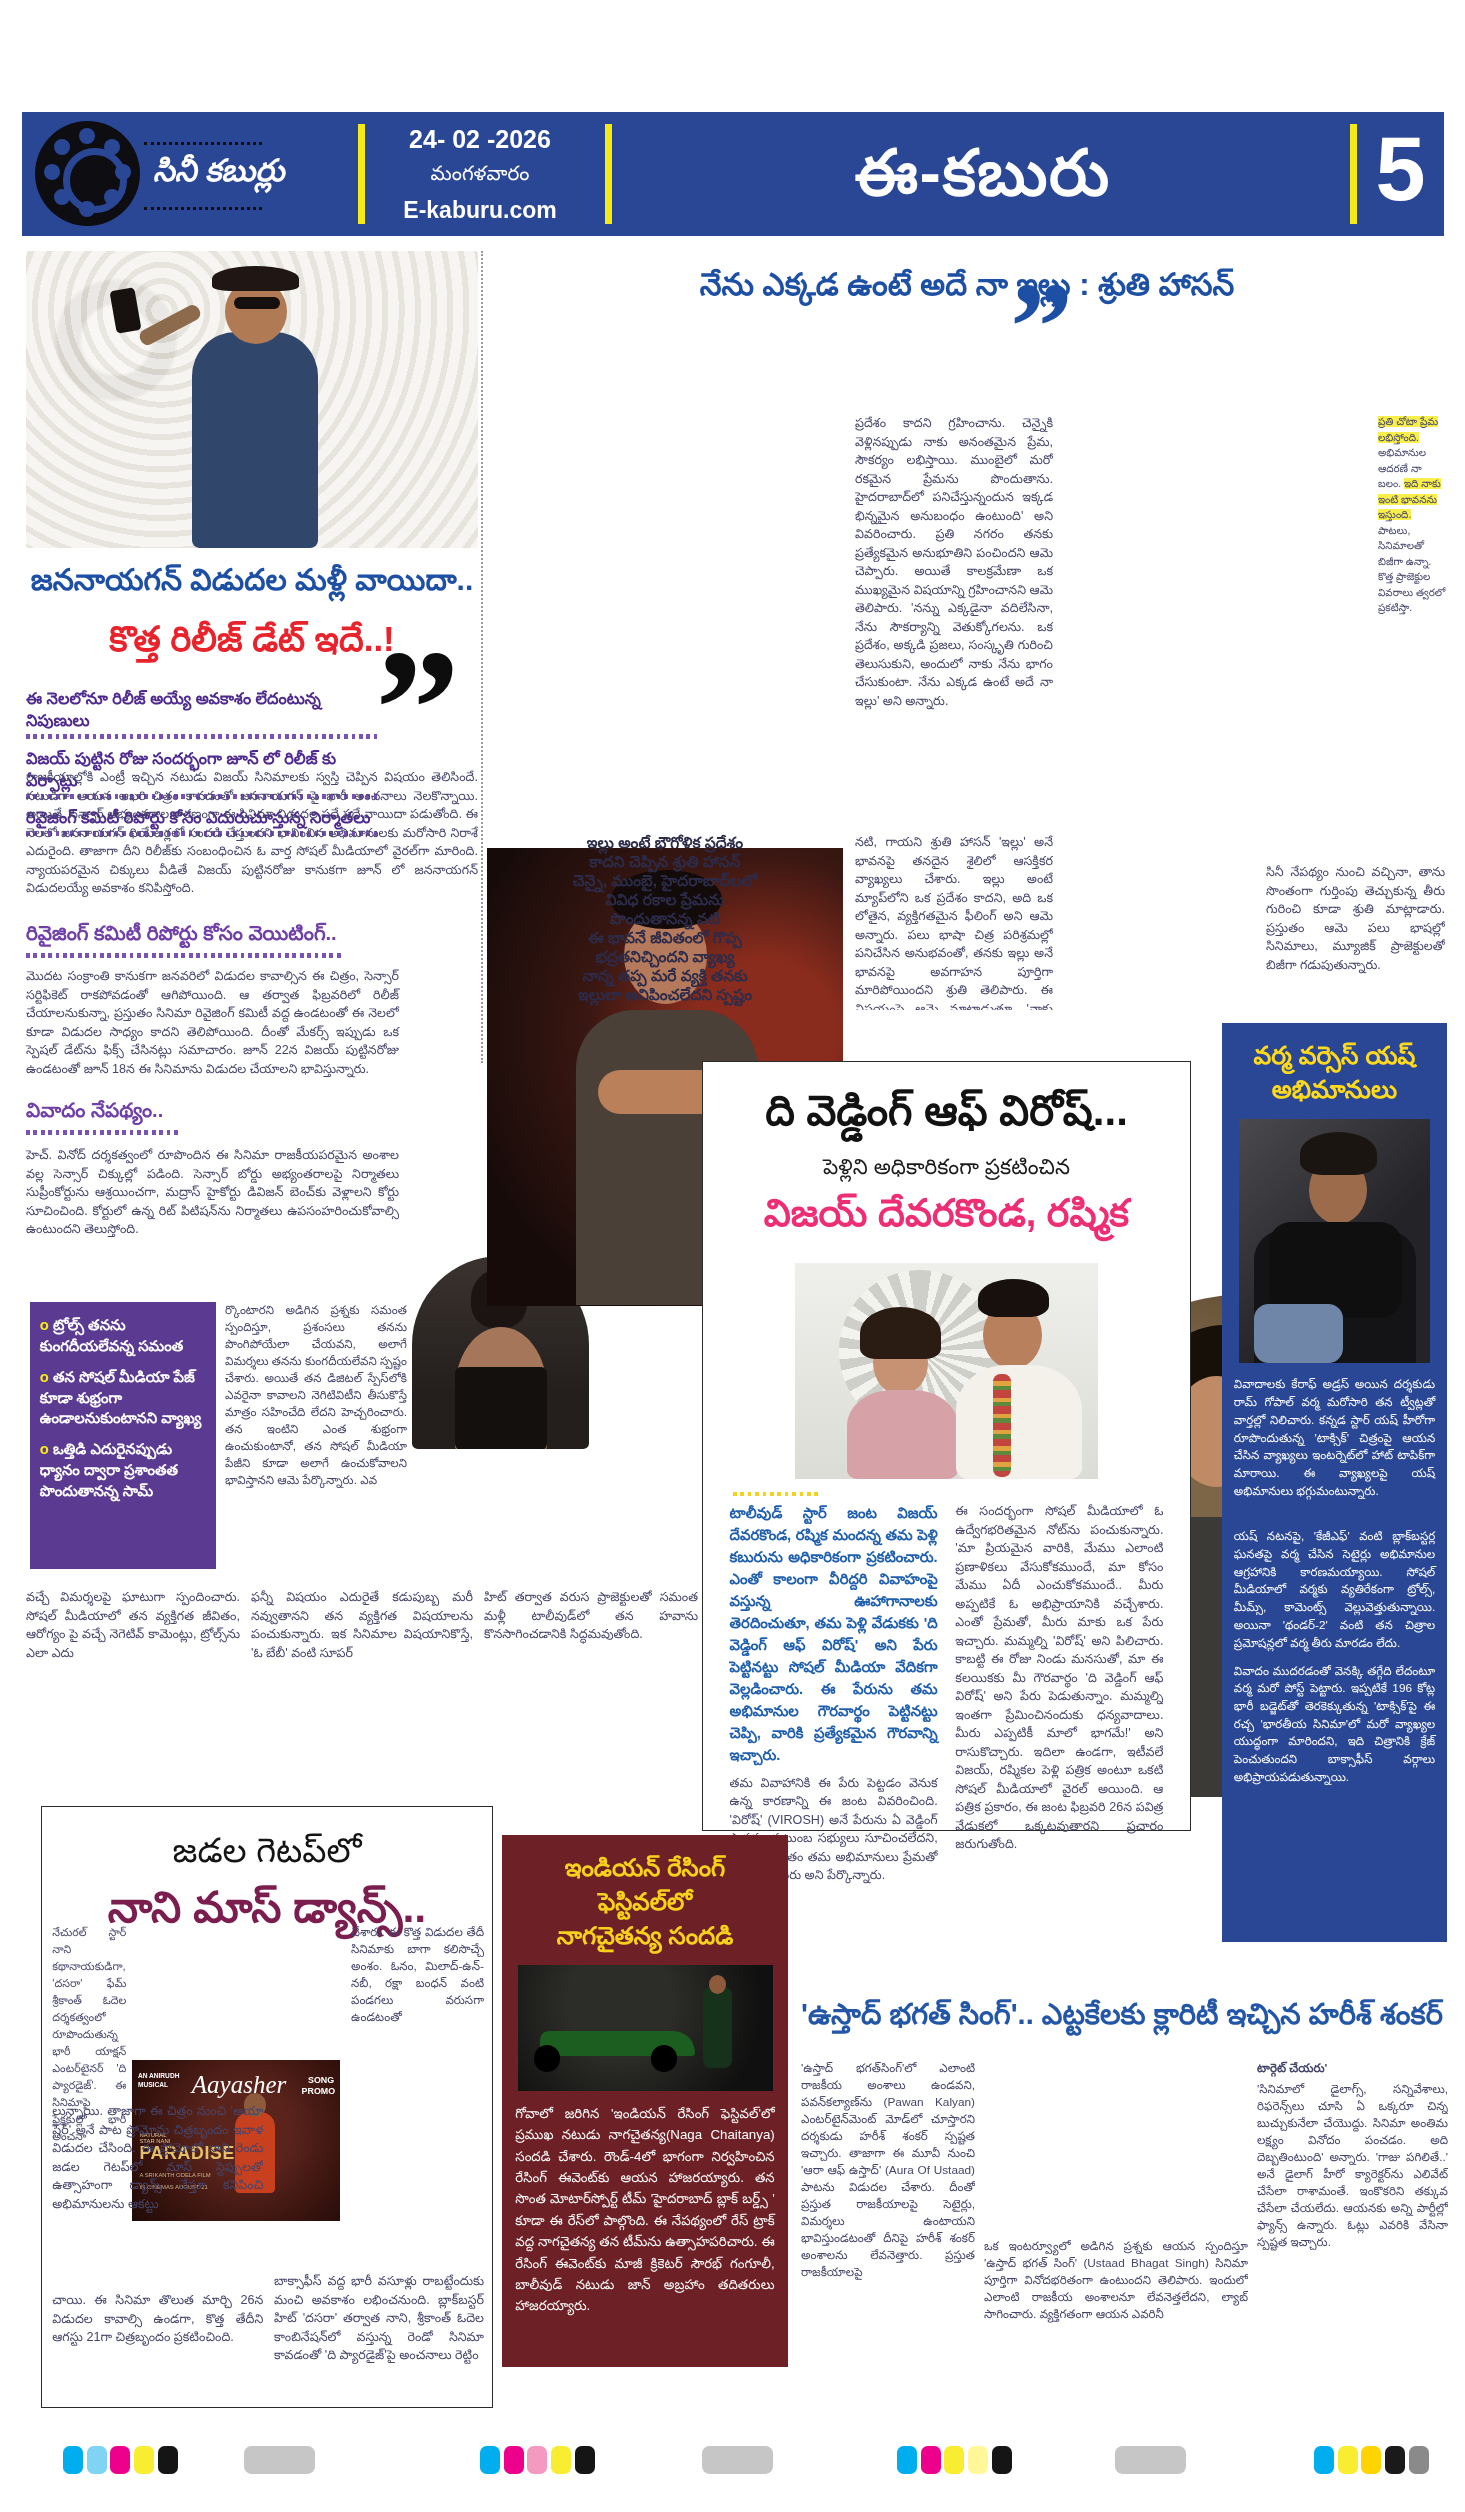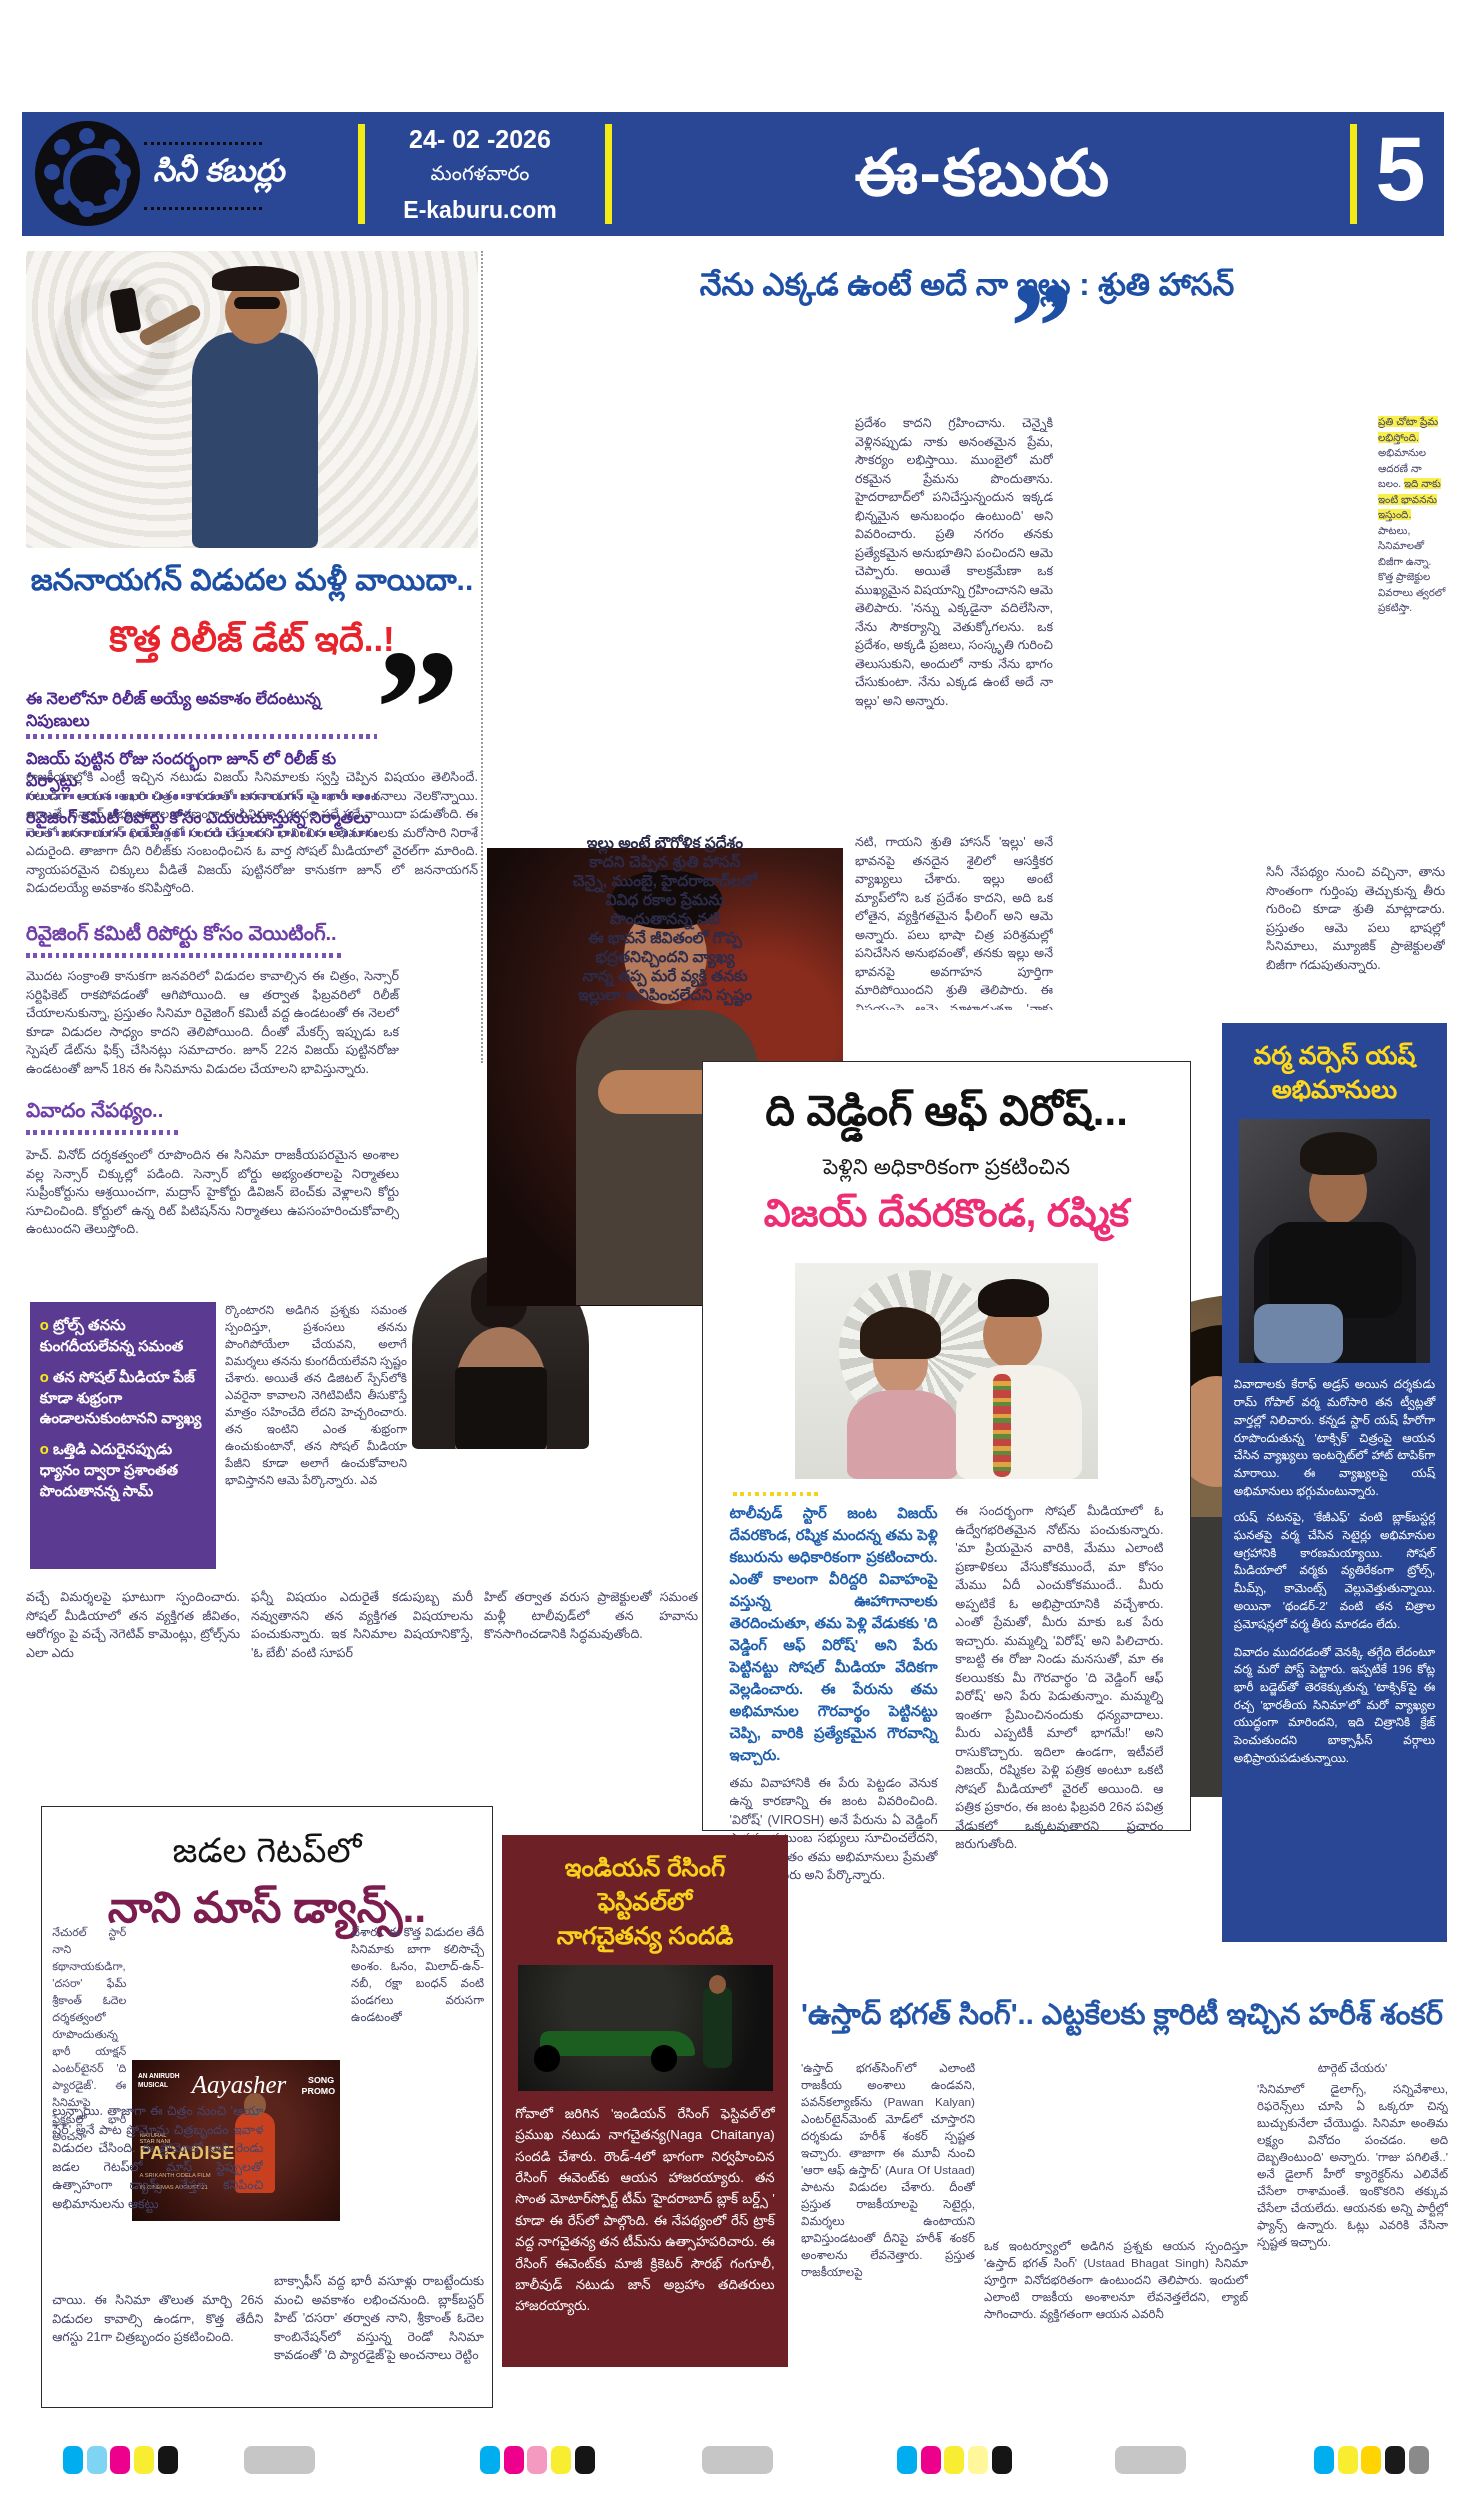--- a/index.html
+++ b/index.html
@@ -209,21 +209,21 @@
       <div>అభిమానులు</div>
     </div>
     <div class="ph" style="margin:13.3px auto;width:191px;height:244px;background:linear-gradient(135deg,#4a4a4e,#242428 60%);">
       <div class="abs" style="left:14.8px;top:111px;width:162px;height:133px;background:#141416;border-radius:29.5px 29.5px 0 0;"></div>
       <div class="head" style="left:70px;top:37px;width:58px;height:68px;background:#9c6b4c;"></div>
       <div class="abs" style="left:61px;top:13.3px;width:77px;height:43px;background:#1b1512;border-radius:50% 50% 30% 30%;"></div>
       <div class="abs" style="left:29.5px;top:103px;width:133px;height:96px;background:#0f0f10;border-radius:22px;"></div>
       <div class="abs" style="left:14.8px;top:185px;width:89px;height:59px;background:#6f86a8;border-radius:14.8px;"></div>
     </div>
     <div class="just" style="color:#fff;font-size:11.8px;line-height:17.7px;">వివాదాలకు కేరాఫ్ అడ్రస్ అయిన దర్శకుడు రామ్ గోపాల్ వర్మ మరోసారి తన ట్వీట్లతో వార్తల్లో నిలిచారు. కన్నడ స్టార్ యష్ హీరోగా రూపొందుతున్న 'టాక్సిక్' చిత్రంపై ఆయన చేసిన వ్యాఖ్యలు ఇంటర్నెట్‌లో హాట్ టాపిక్‌గా మారాయి. ఈ వ్యాఖ్యలపై యష్ అభిమానులు భగ్గుమంటున్నారు.</div>
-    <div class="just" style="color:#fff;font-size:11.8px;line-height:17.7px;margin-top:9px;">యష్ నటనపై, 'కేజీఎఫ్' వంటి బ్లాక్‌బస్టర్ల ఘనతపై వర్మ చేసిన సెటైర్లు అభిమానుల ఆగ్రహానికి కారణమయ్యాయి. సోషల్ మీడియాలో వర్మకు వ్యతిరేకంగా ట్రోల్స్, మీమ్స్, కామెంట్స్ వెల్లువెత్తుతున్నాయి. అయినా 'థండర్-2' వంటి తన చిత్రాల ప్రమోషన్లలో వర్మ తీరు మారడం లేదు.</div>
+    <div class="just" style="color:#fff;font-size:11.8px;line-height:17.7px;margin-top:28px;">యష్ నటనపై, 'కేజీఎఫ్' వంటి బ్లాక్‌బస్టర్ల ఘనతపై వర్మ చేసిన సెటైర్లు అభిమానుల ఆగ్రహానికి కారణమయ్యాయి. సోషల్ మీడియాలో వర్మకు వ్యతిరేకంగా ట్రోల్స్, మీమ్స్, కామెంట్స్ వెల్లువెత్తుతున్నాయి. అయినా 'థండర్-2' వంటి తన చిత్రాల ప్రమోషన్లలో వర్మ తీరు మారడం లేదు.</div>
     <div class="just" style="color:#fff;font-size:11.8px;line-height:17.7px;margin-top:10.3px;">వివాదం ముదరడంతో వెనక్కి తగ్గేది లేదంటూ వర్మ మరో పోస్ట్ పెట్టారు. ఇప్పటికే 196 కోట్ల భారీ బడ్జెట్‌తో తెరకెక్కుతున్న 'టాక్సిక్'పై ఈ రచ్చ 'భారతీయ సినిమా'లో మరో వ్యాఖ్యల యుద్ధంగా మారిందని, ఇది చిత్రానికి క్రేజ్ పెంచుతుందని బాక్సాఫీస్ వర్గాలు అభిప్రాయపడుతున్నాయి.</div>
   </div>
 
   <div class="abs" style="left:41px;top:1806px;width:452px;height:602px;border:1.5px solid #2b2b2b;background:#fff;box-sizing:border-box;">
     <div class="tc" style="margin-top:23.6px;font-size:34px;color:#141414;">జడల గెటప్‌లో</div>
     <div class="tc" style="margin-top:5.9px;font-size:43px;font-weight:bold;color:#7b1d4e;">నాని మాస్ డ్యాన్స్..</div>
 
     <div class="abs just body-s" style="left:10.3px;top:117px;width:74px;height:340px;overflow:hidden;font-size:11px;line-height:17px;">నేచురల్ స్టార్ నాని కథానాయకుడిగా, 'దసరా' ఫేమ్ శ్రీకాంత్ ఓదెల దర్శకత్వంలో రూపొందుతున్న భారీ యాక్షన్ ఎంటర్‌టైనర్ 'ది ప్యారడైజ్'. ఈ సినిమాపై ప్రేక్షకుల్లో భారీ అంచనా</div>
 
     <div class="abs ph" style="left:90px;top:117px;width:208px;height:161px;
@@ -262,21 +262,21 @@
     <div class="just" style="color:#fff;font-size:13.3px;line-height:21.4px;">గోవాలో జరిగిన 'ఇండియన్ రేసింగ్ ఫెస్టివల్'లో ప్రముఖ నటుడు నాగచైతన్య(Naga Chaitanya) సందడి చేశారు. రౌండ్-4లో భాగంగా నిర్వహించిన రేసింగ్ ఈవెంట్‌కు ఆయన హాజరయ్యారు. తన సొంత మోటార్‌స్పోర్ట్ టీమ్ 'హైదరాబాద్ బ్లాక్ బర్డ్స్ ' కూడా ఈ రేస్‌లో పాల్గొంది. ఈ నేపథ్యంలో రేస్ ట్రాక్ వద్ద నాగచైతన్య తన టీమ్‌ను ఉత్సాహపరిచారు. ఈ రేసింగ్ ఈవెంట్‌కు మాజీ క్రికెటర్ సౌరభ్ గంగూలీ, బాలీవుడ్ నటుడు జాన్ అబ్రహాం తదితరులు హాజరయ్యారు.</div>
   </div>
 
   <div class="abs" style="left:801px;top:1998px;width:646px;font-size:29px;font-weight:bold;color:#2456a8;">'ఉస్తాద్ భగత్ సింగ్'.. ఎట్టకేలకు క్లారిటీ ఇచ్చిన హరీశ్ శంకర్</div>
 
   <div class="abs just body-s" style="left:801px;top:2060px;width:174px;height:318px;overflow:hidden;">'ఉస్తాద్ భగత్‌సింగ్'లో ఎలాంటి రాజకీయ అంశాలు ఉండవని, పవన్‌కల్యాణ్‌ను (Pawan Kalyan) ఎంటర్‌టైన్‌మెంట్ మోడ్‌లో చూస్తారని దర్శకుడు హరీశ్ శంకర్ స్పష్టత ఇచ్చారు. తాజాగా ఈ మూవీ నుంచి 'ఆరా ఆఫ్ ఉస్తాద్' (Aura Of Ustaad) పాటను విడుదల చేశారు. దీంతో ప్రస్తుత రాజకీయాలపై సెటైర్లు, విమర్శలు ఉంటాయని భావిస్తుండటంతో దీనిపై హరీశ్ శంకర్ అంశాలను లేవనెత్తారు. ప్రస్తుత రాజకీయాలపై</div>
 
   <div class="abs just body-s" style="left:984px;top:2238px;width:264px;height:140px;overflow:hidden;">ఒక ఇంటర్వ్యూలో అడిగిన ప్రశ్నకు ఆయన స్పందిస్తూ 'ఉస్తాద్ భగత్ సింగ్' (Ustaad Bhagat Singh) సినిమా పూర్తిగా వినోదభరితంగా ఉంటుందని తెలిపారు. ఇందులో ఎలాంటి రాజకీయ అంశాలనూ లేవనెత్తలేదని, ల్యాబ్ సాగించారు. వ్యక్తిగతంగా ఆయన ఎవరినీ</div>
 
   <div class="abs" style="left:1257px;top:2060px;width:191px;">
-    <div class="body-s" style="font-weight:normal;text-align:center;">టార్గెట్ చేయరు'</div>
+    <div class="body-s" style="font-weight:bold;">టార్గెట్ చేయరు'</div>
     <div class="just body-s" style="margin-top:4.4px;height:299px;overflow:hidden;">'సినిమాలో డైలాగ్స్, సన్నివేశాలు, రిఫరెన్స్‌లు చూసి ఏ ఒక్కరూ చిన్న బుచ్చుకునేలా చేయొద్దు. సినిమా అంతిమ లక్ష్యం వినోదం పంచడం. అది దెబ్బతింటుంది' అన్నారు. 'గాజు పగిలితే..' అనే డైలాగ్ హీరో క్యారెక్టర్‌ను ఎలివేట్ చేసేలా రాశామంతే. ఇంకొకరిని తక్కువ చేసేలా చేయలేదు. ఆయనకు అన్ని పార్టీల్లో ఫ్యాన్స్ ఉన్నారు. ఓట్లు ఎవరికి వేసినా స్పష్టత ఇచ్చారు.</div>
   </div>
 
   <div class="abs" style="left:0;top:2446px;width:1466px;height:29.5px;">
       <div class="bgroup" style="left: 63px;"><span class="pill" style="background: rgb(0, 174, 239);"></span><span class="pill" style="background: rgb(127, 212, 244);"></span><span class="pill" style="background: rgb(236, 0, 140);"></span><span class="pill" style="background: rgb(249, 237, 50);"></span><span class="pill" style="background: rgb(21, 21, 21);"></span></div>
       <div class="bgroup" style="left: 244px;"><span class="grayblk" style="background: rgb(198, 198, 198);"></span></div>
       <div class="bgroup" style="left: 480px;"><span class="pill" style="background: rgb(0, 174, 239);"></span><span class="pill" style="background: rgb(236, 0, 140);"></span><span class="pill" style="background: rgb(244, 154, 193);"></span><span class="pill" style="background: rgb(249, 237, 50);"></span><span class="pill" style="background: rgb(21, 21, 21);"></span></div>
       <div class="bgroup" style="left: 702px;"><span class="grayblk" style="background: rgb(198, 198, 198);"></span></div>
       <div class="bgroup" style="left: 897px;"><span class="pill" style="background: rgb(0, 174, 239);"></span><span class="pill" style="background: rgb(236, 0, 140);"></span><span class="pill" style="background: rgb(249, 237, 50);"></span><span class="pill" style="background: rgb(255, 247, 154);"></span><span class="pill" style="background: rgb(21, 21, 21);"></span></div>
       <div class="bgroup" style="left: 1115px;"><span class="grayblk" style="background: rgb(198, 198, 198);"></span></div>

